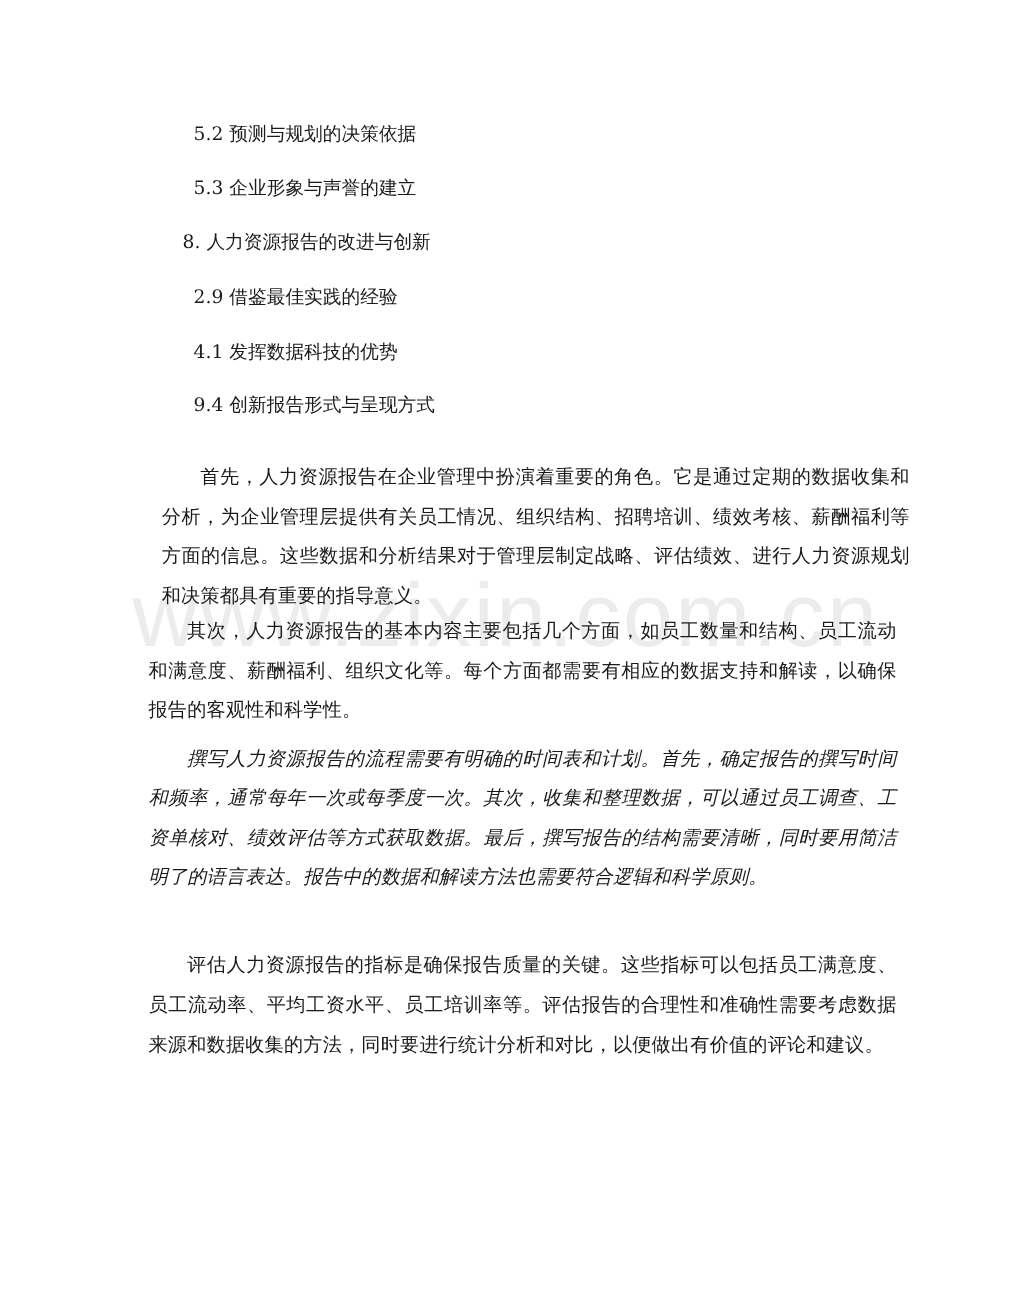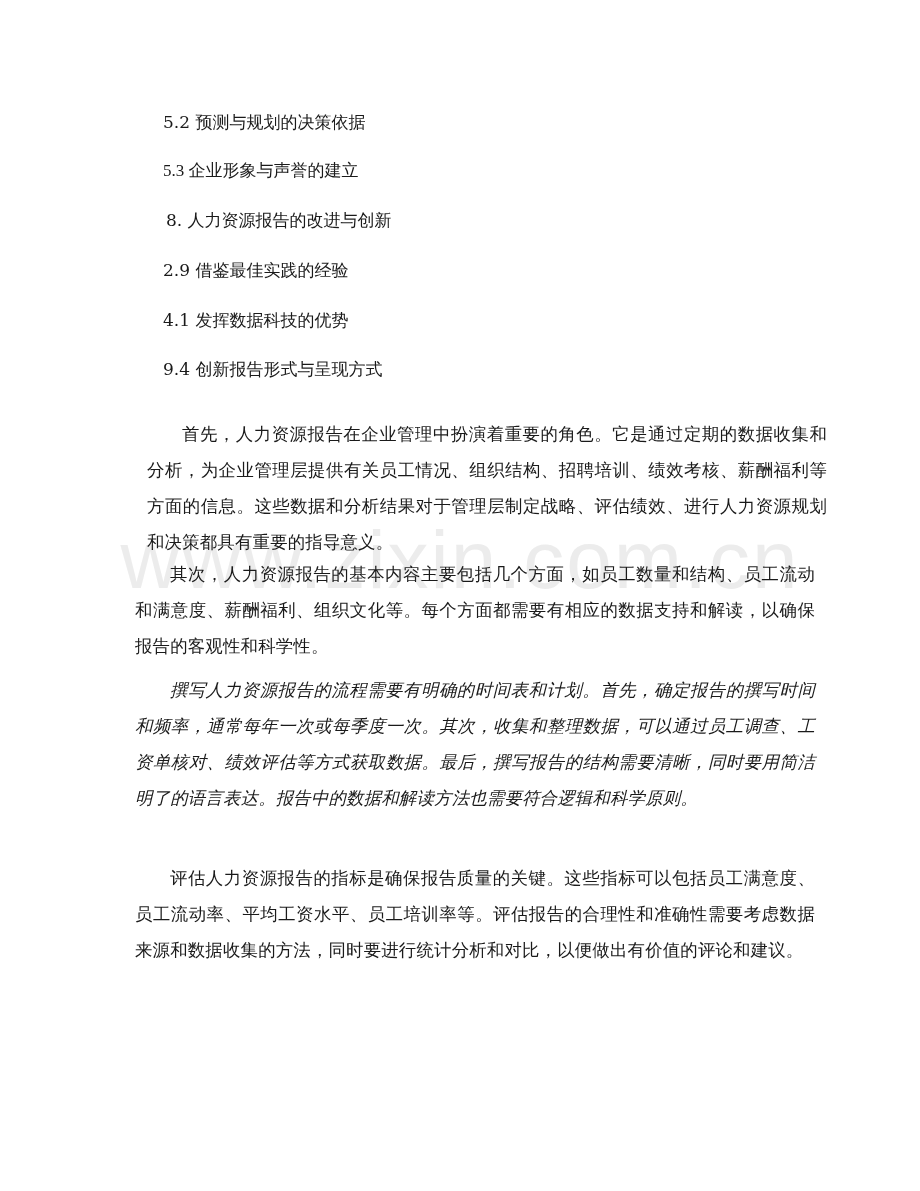--- a/index.html
+++ b/index.html
@@ -20,21 +20,21 @@
       left: 135px;
       top: 0;
       width: 680px;
     }
     .toc-line {
       position: absolute;
       font-size: 17px;
       line-height: 24px;
       white-space: nowrap;
     }
-    .toc-sub { left: 28px; }
+    .toc-sub { left: 41px; }
     .toc-main { left: 31px; }
     .para {
       position: absolute;
       left: 0;
       width: 680px;
       font-size: 17.4px;
       line-height: 36px;
       text-indent: 35px;
       text-align: justify;
       text-justify: inter-character;
@@ -56,21 +56,21 @@
     }
   </style>
 </head>
 <body>
 
 <div class="watermark">www.zixin.com.cn</div>
 
 <div class="page">
 
   <div class="toc-line toc-sub" style="top:110px;">5.2 预测与规划的决策依据</div>
-  <div class="toc-line toc-sub" style="top:159px;font-family:Liberation Serif, serif;">5.3 企业形象与声誉的建立</div>
+  <div class="toc-line toc-sub" style="top:159px;">5.3 企业形象与声誉的建立</div>
   <div class="toc-line toc-main" style="top:208px;">8. 人力资源报告的改进与创新</div>
   <div class="toc-line toc-sub" style="top:258px;">2.9 借鉴最佳实践的经验</div>
   <div class="toc-line toc-sub" style="top:308px;">4.1 发挥数据科技的优势</div>
   <div class="toc-line toc-sub" style="top:357px;">9.4 创新报告形式与呈现方式</div>
 
   <p class="para" style="top:404px; margin:12px;">首先，人力资源报告在企业管理中扮演着重要的角色。它是通过定期的数据收集和分析，为企业管理层提供有关员工情况、组织结构、招聘培训、绩效考核、薪酬福利等方面的信息。这些数据和分析结果对于管理层制定战略、评估绩效、进行人力资源规划和决策都具有重要的指导意义。</p>
   <p class="para" style="top:556px; margin:0;">其次，人力资源报告的基本内容主要包括几个方面，如员工数量和结构、员工流动和满意度、薪酬福利、组织文化等。每个方面都需要有相应的数据支持和解读，以确保报告的客观性和科学性。</p>
   <p class="para" style="top:672px; margin:0;font-style:italic;">撰写人力资源报告的流程需要有明确的时间表和计划。首先，确定报告的撰写时间和频率，通常每年一次或每季度一次。其次，收集和整理数据，可以通过员工调查、工资单核对、绩效评估等方式获取数据。最后，撰写报告的结构需要清晰，同时要用简洁明了的语言表达。报告中的数据和解读方法也需要符合逻辑和科学原则。</p>
   <p class="para" style="top:860px; margin:0;">评估人力资源报告的指标是确保报告质量的关键。这些指标可以包括员工满意度、员工流动率、平均工资水平、员工培训率等。评估报告的合理性和准确性需要考虑数据来源和数据收集的方法，同时要进行统计分析和对比，以便做出有价值的评论和建议。</p>
 

